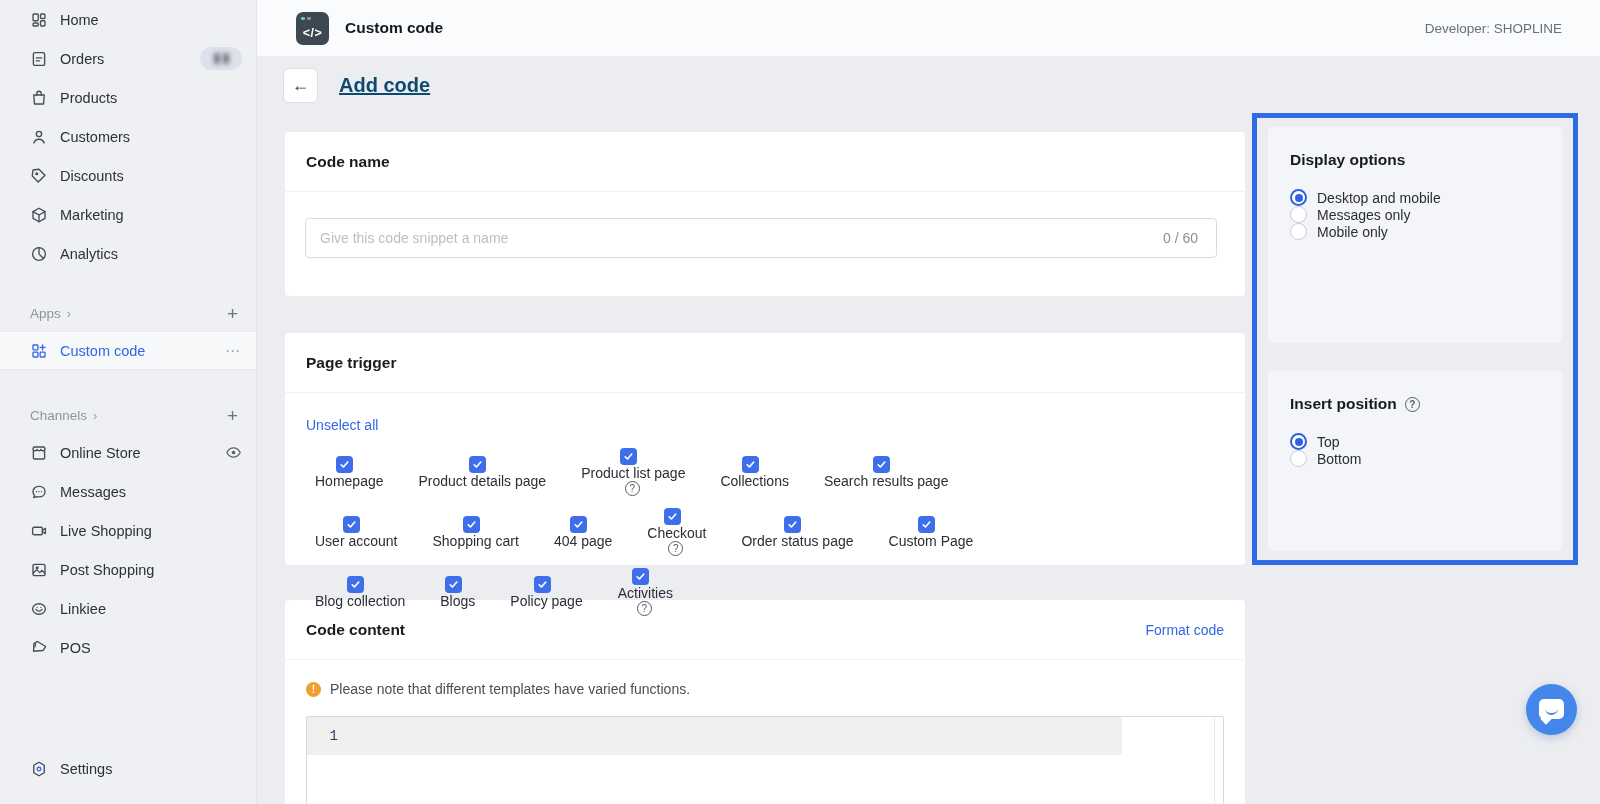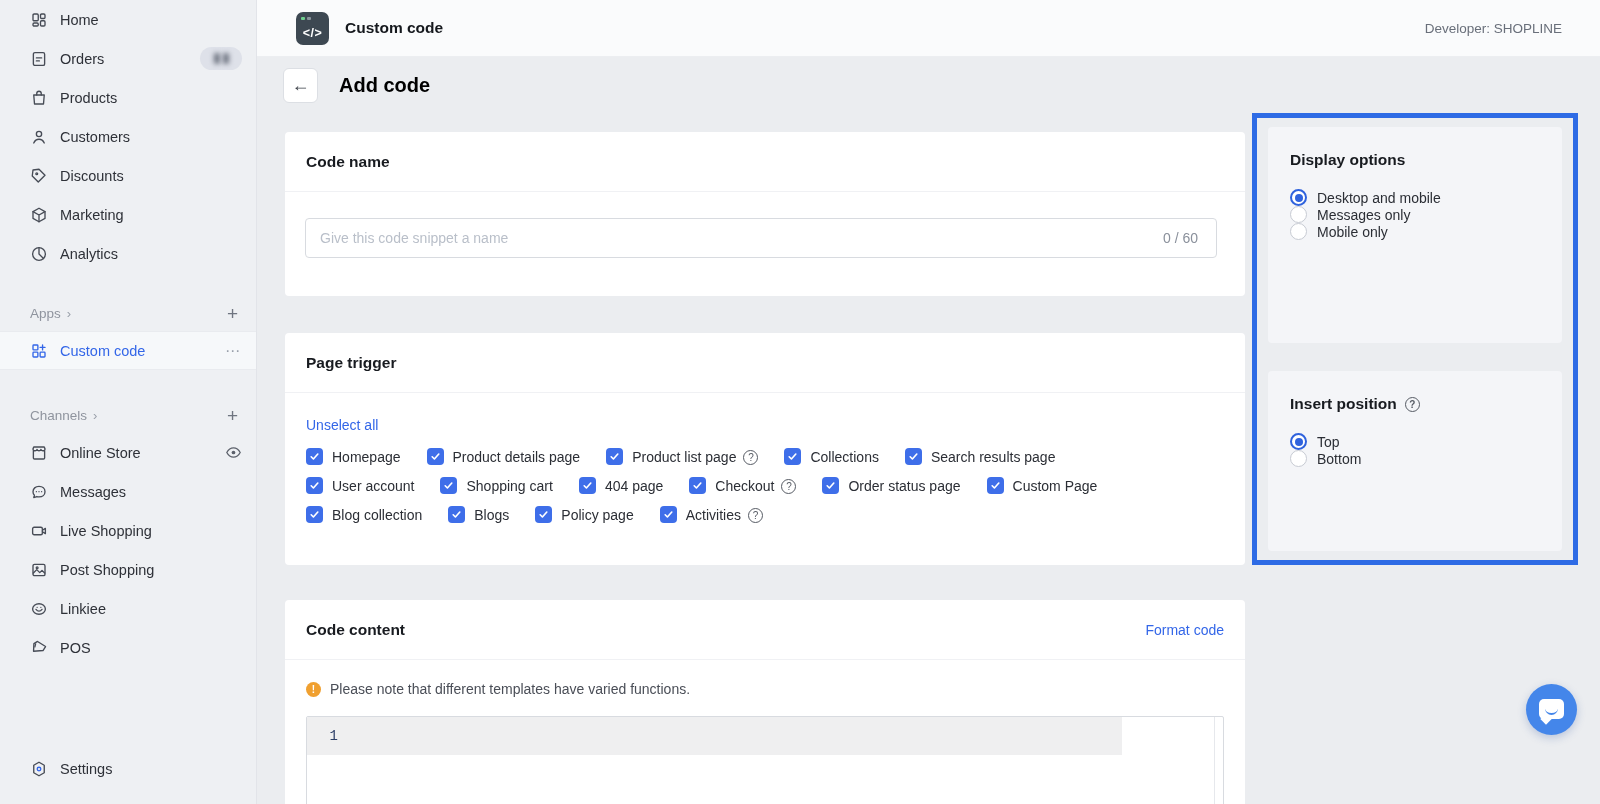--- a/index.html
+++ b/index.html
@@ -69,21 +69,21 @@
   .content {
     position:absolute; left:257px; top:57px; width:1343px; height:747px;
     background:#ebedf0; overflow:hidden;
   }
   .page-head { position:absolute; left:26px; top:11px; display:flex; align-items:center; }
   .back-btn {
     width:35px; height:35px; background:#fff; border:1px solid #dcdfe4; border-radius:6px;
     display:flex; align-items:center; justify-content:center; cursor:pointer;
     color:#3c4048; font-size:18px;
   }
-  .page-title { margin-left:21px; font-size:20px; font-weight:700; color:#000000; }
+  .page-title { margin-left:21px; font-size:20px; font-weight:700; color:#0c4a6e;text-decoration:underline; }
 
   .cards { position:absolute; left:28px; top:75px; width:960px; }
   .card { background:#fff; border-radius:4px; }
   .card-head {
     height:60px; display:flex; align-items:center; justify-content:space-between;
     padding:0 21px; border-bottom:1px solid #f0f1f4;
   }
   .card-title { font-size:15.5px; font-weight:700; color:#181b20; }
   .blue-link { color:#3366e8; font-size:14px; cursor:pointer; text-decoration:none; }
 
@@ -99,21 +99,21 @@
     font-family:"Liberation Sans","DejaVu Sans",sans-serif; background:transparent;
   }
   .name-input::placeholder { color:#b9bfc9; }
   .char-counter { color:#8a909b; font-size:14px; margin-left:12px; }
 
   
   .card-trigger { margin-top:37px; height:232px; }
   .trigger-body { padding:23px 21px 0 21px; }
   .cb-rows { margin-top:14px; display:flex; flex-direction:column; gap:12px; }
   .cb-row { display:flex; align-items:center; column-gap:26px; }
-  .cb-item { display:flex; align-items:flex-end; cursor:pointer; }
+  .cb-item { display:flex; align-items:center; cursor:pointer;flex-direction:column; }
   .cb {
     width:17px; height:17px; border-radius:4px; background:#3e6ee9;
     display:flex; align-items:center; justify-content:center; flex:0 0 auto;
   }
   .cb-label { margin-left:9px; font-size:14px; color:#2b2e35; white-space:nowrap; }
   .help {
     width:15px; height:15px; border-radius:50%; border:1px solid #565b64;
     color:#565b64; font-size:10px; display:inline-flex; align-items:center;
     justify-content:center; margin-left:7px; cursor:pointer; flex:0 0 auto;
   }

